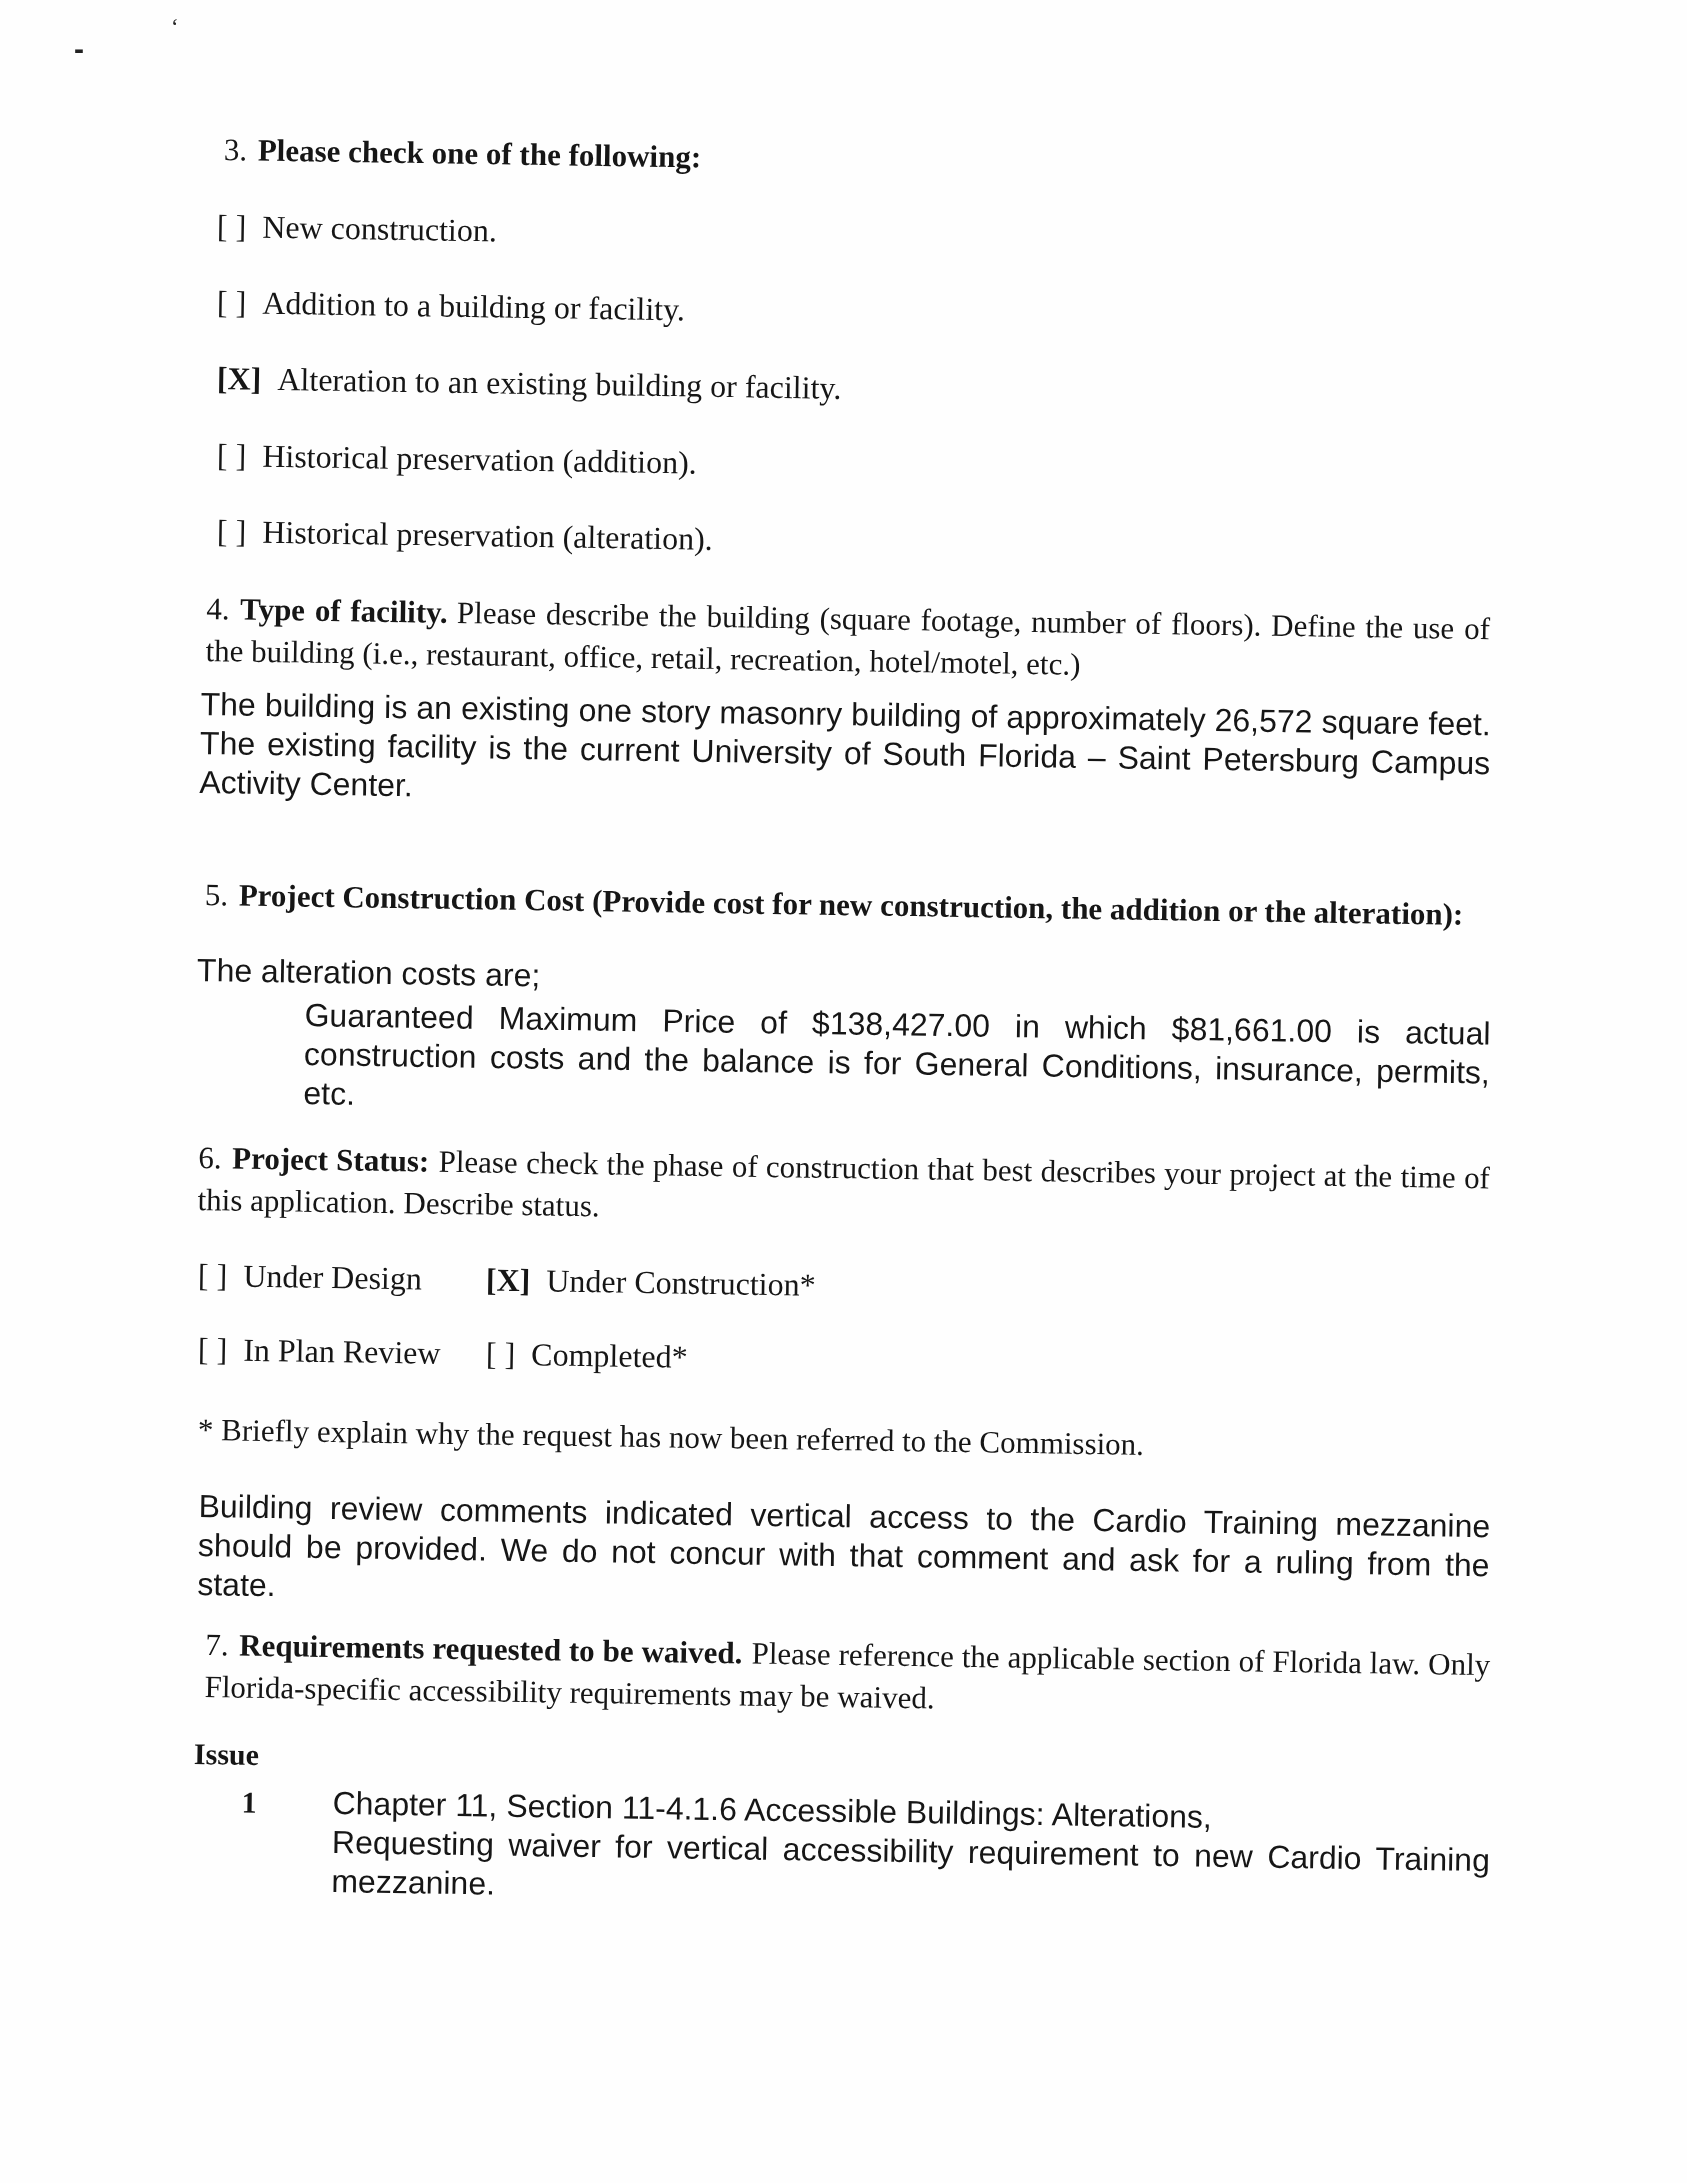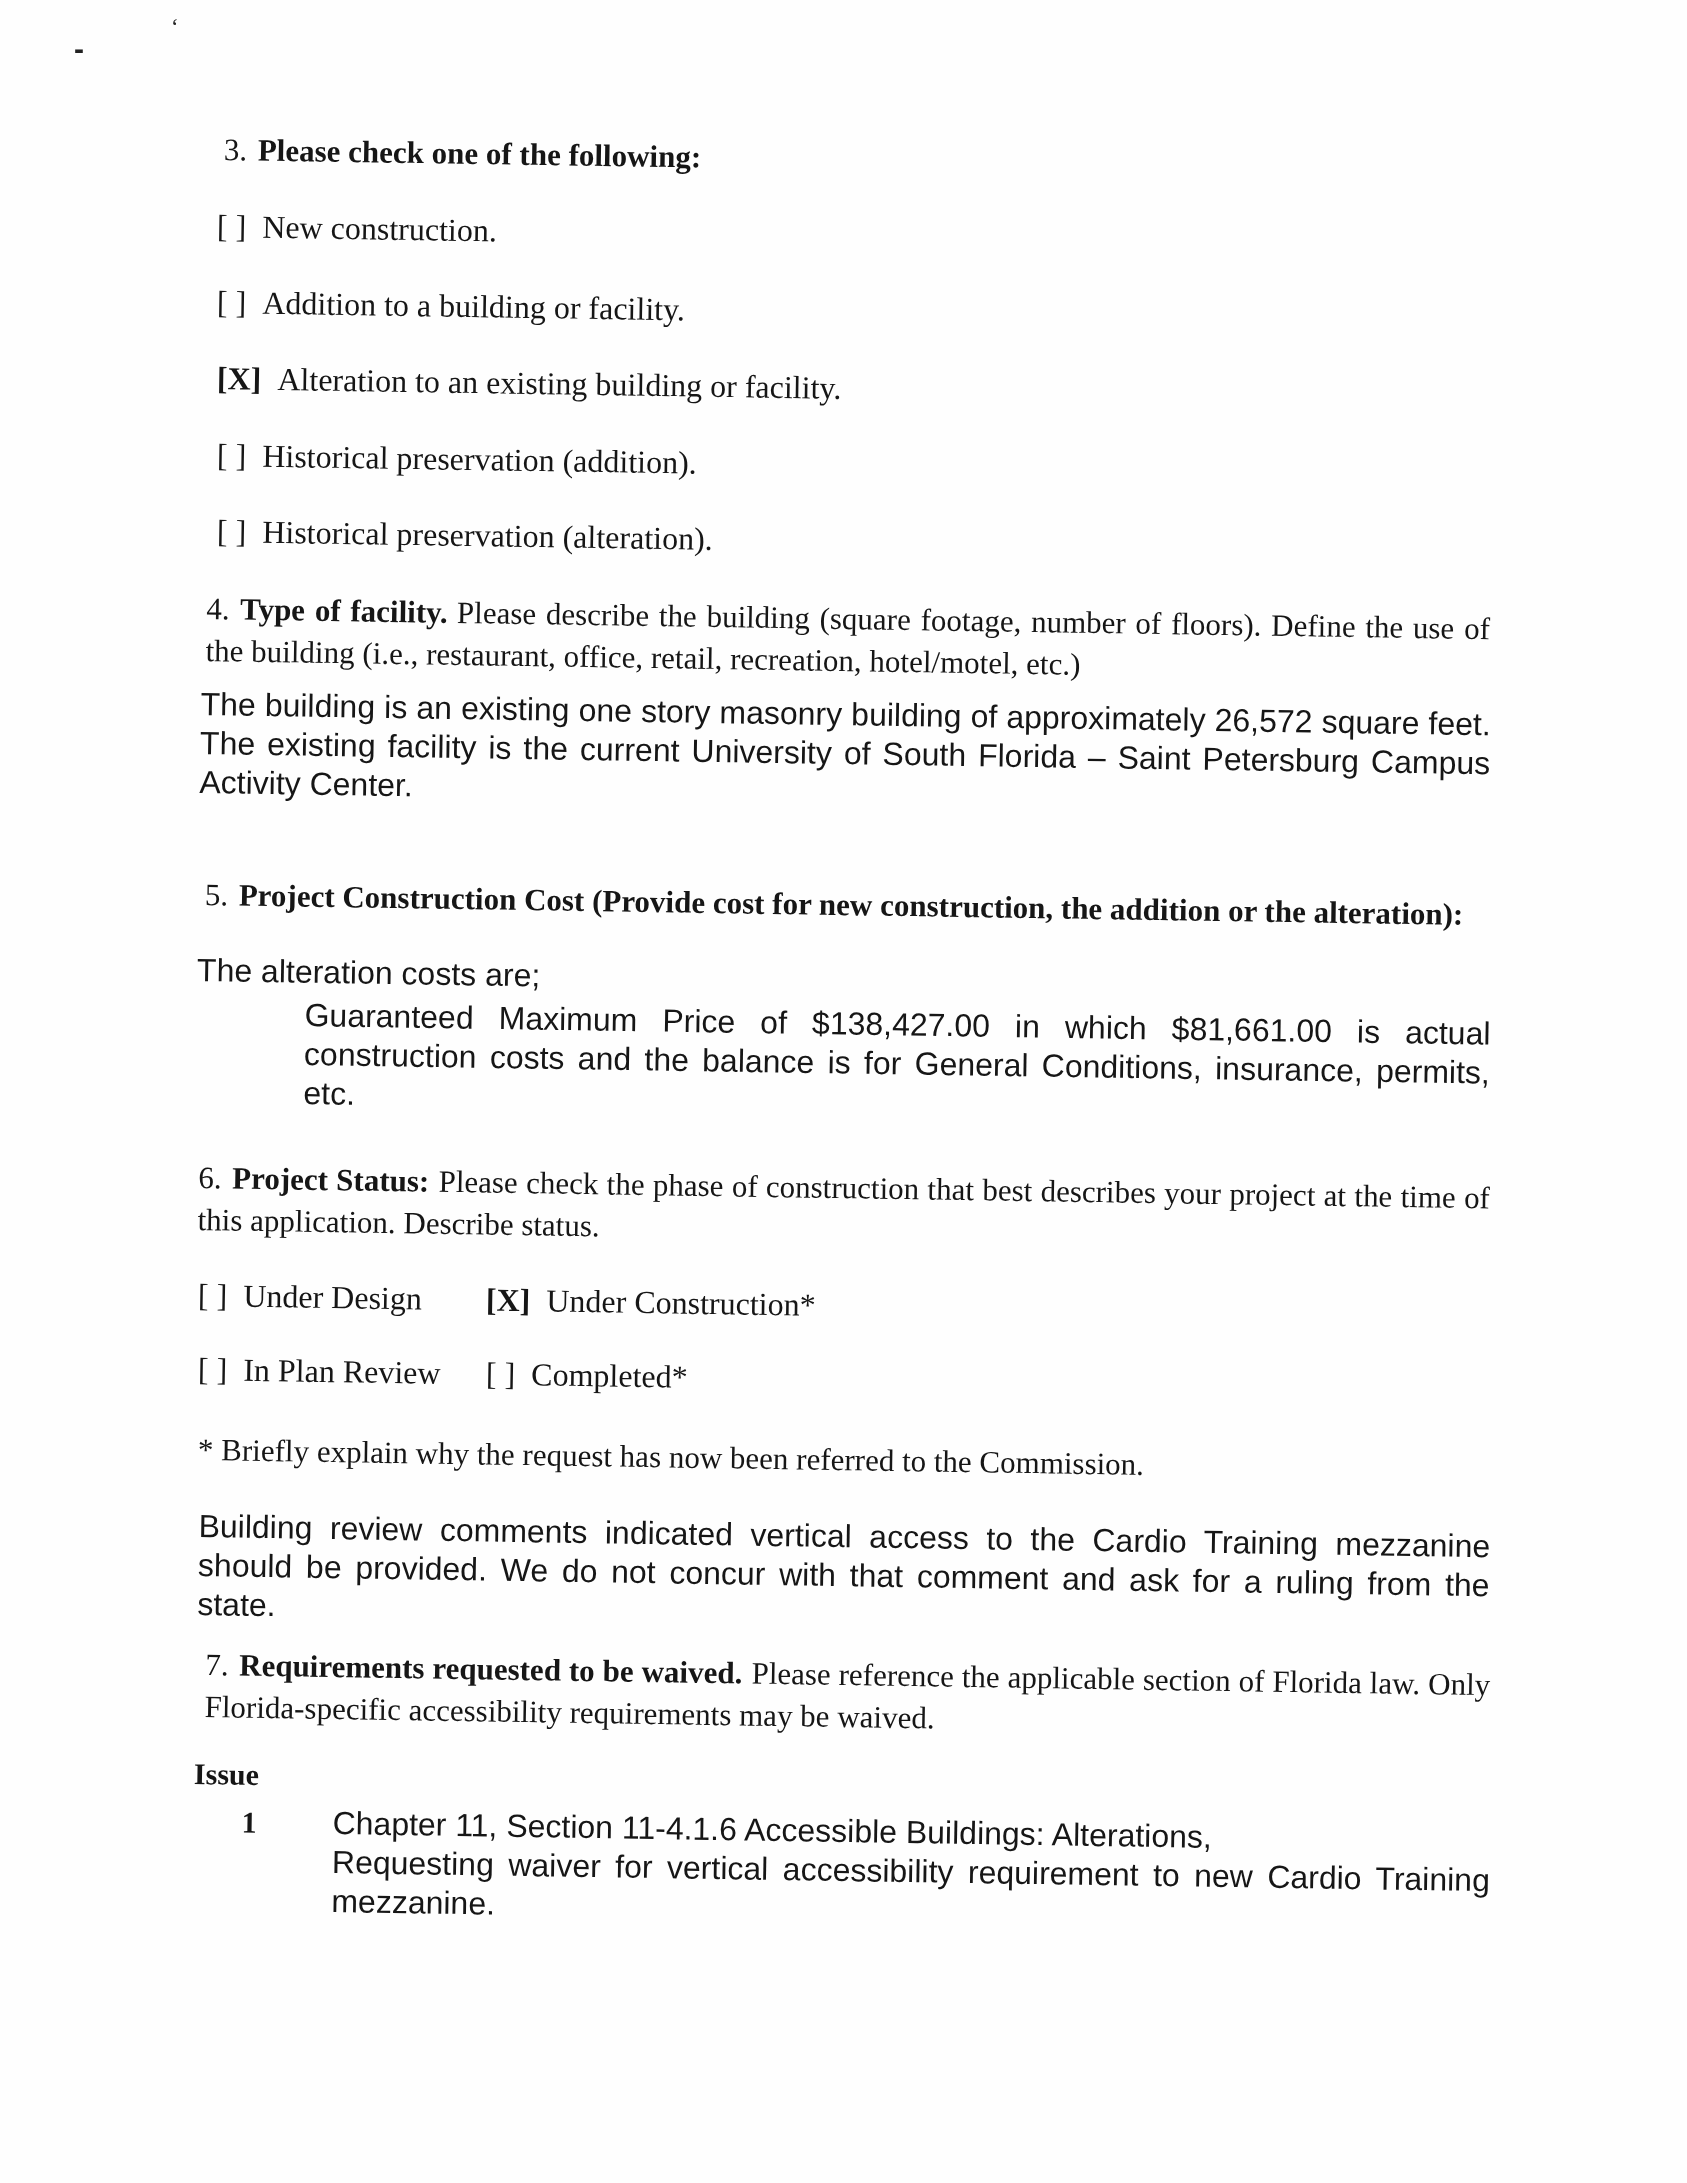--- a/index.html
+++ b/index.html
@@ -56,21 +56,21 @@
     text-align: justify;
   }
 
   .sec4 { margin-top: 32px; margin-left: 9.3px; }
   .sec4 .answer { margin-top: 13.2px; margin-left: -6.6px; }
 
   .sec5 { margin-top: 72px; margin-left: 8px; }
   .sec5 .answer-intro { margin-top: 36px; margin-left: -8px; font-size: 32px; text-align: left; }
   .sec5 .answer-detail { margin-top: 5.3px; margin-left: 99px; }
 
-  .sec6 { margin-top: 44px; margin-left: 1.3px; }
+  .sec6 { margin-top: 24px; margin-left: 1.3px; }
   .status-row { display: flex; margin-top: 36px; }
   .status-row .col1 { width: 288px; flex: 0 0 288px; }
   .status-row + .status-row { margin-top: 36px; }
 
   .footnote {
     margin-top: 41px;
     font-size: 31px;
     line-height: 1.3;
   }
   .sec6-answer { margin-top: 37px; }

